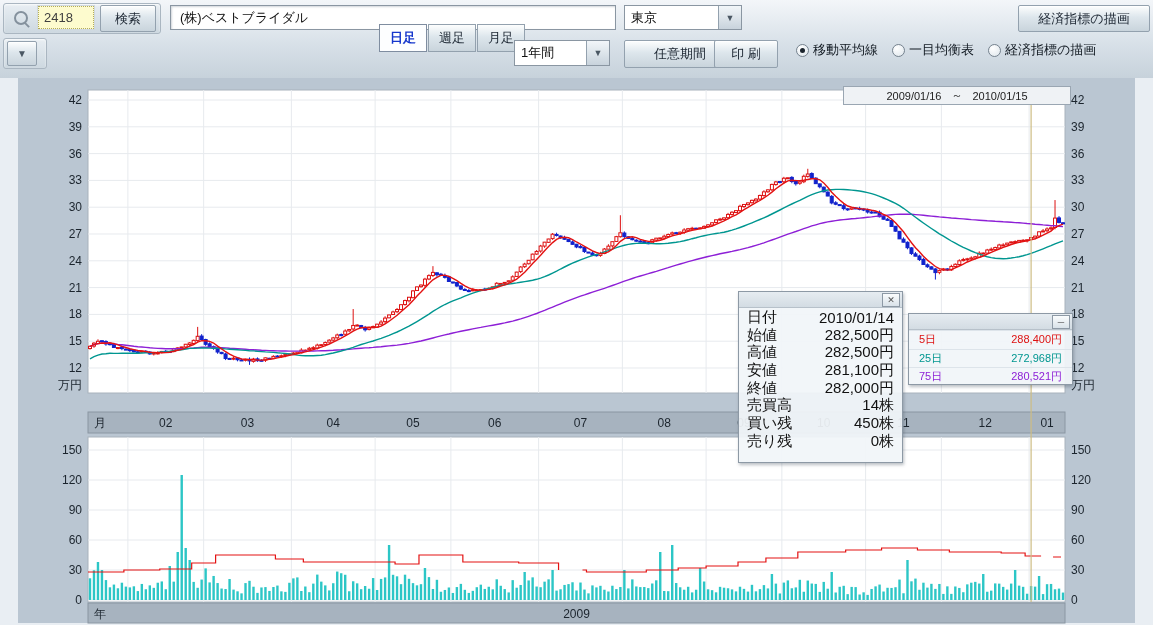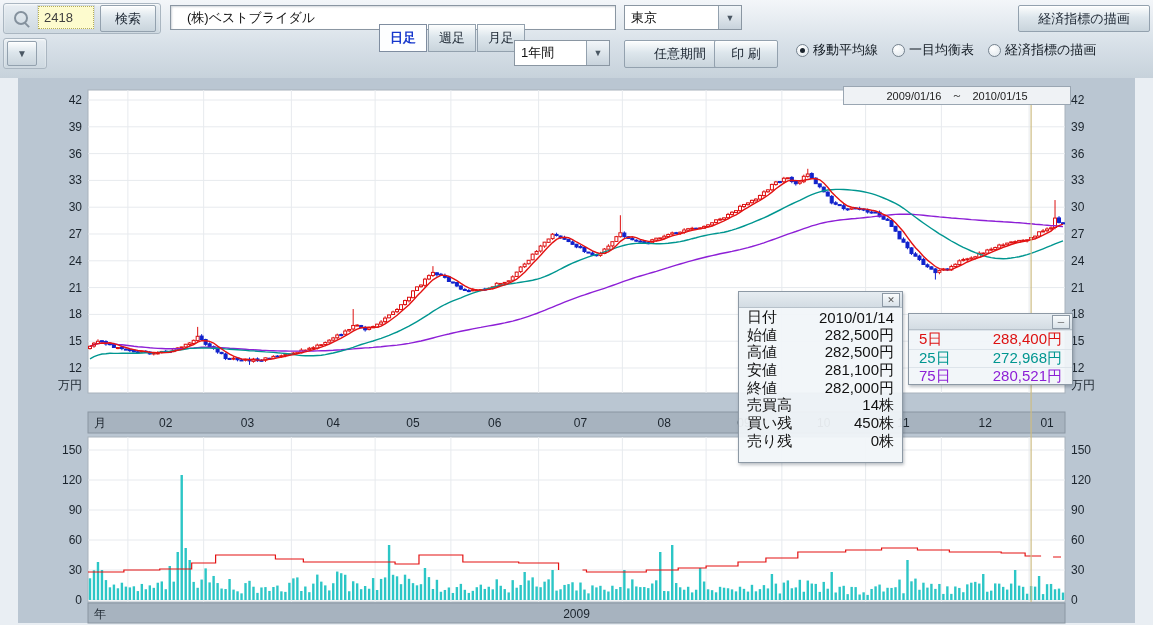--- a/index.html
+++ b/index.html
@@ -5,21 +5,21 @@
   html,body{margin:0;padding:0;background:#e9eef3;font-family:"Liberation Sans","DejaVu Sans",sans-serif;}
   #app{position:relative;width:1153px;height:625px;overflow:hidden;background:#e9eef3;}
   
   .toolbar{position:absolute;left:0;top:0;width:1153px;height:78px;
     background:linear-gradient(#f3f6f9,#d6dfe7 60%,#c7d2db);border-bottom:1px solid #a9b5c0;}
   .grp{position:absolute;border:1px solid #aab6c1;border-radius:3px;background:linear-gradient(#e8eef3,#cdd8e0);box-shadow:inset 0 1px 2px rgba(255,255,255,.8);}
   .btn{display:flex;align-items:center;justify-content:center;font-size:13px;color:#1a2430;
     background:linear-gradient(#fdfefe,#dde6ec 45%,#c9d4dc);border:1px solid #93a1ae;border-radius:2px;
     box-shadow:inset 0 1px 0 #fff;cursor:default;white-space:nowrap;}
   .field{background:#fff;border:1px solid #8a96a2;box-shadow:inset 1px 1px 2px rgba(120,135,150,.35);
-    font-size:13px;color:#111;padding:0 16px;box-sizing:border-box;}
+    font-size:13px;color:#111;padding:0 9px;box-sizing:border-box;}
   .code{background:#fdfbce;border:1px dotted #b4ac5a;outline:1px solid #cfd8df;font-size:13px;color:#404040;padding:0 5px;box-sizing:border-box;}
   .ddbtn{display:flex;align-items:center;justify-content:center;width:22px;
     background:linear-gradient(#f2f6f9,#c8d3dc);border-left:1px solid #93a1ae;color:#4a5763;font-size:9px;}
   .select{display:flex;background:#fff;border:1px solid #8a96a2;box-sizing:border-box;}
   .select .val{flex:1;display:flex;align-items:center;padding:0 6px;font-size:13px;color:#111;}
   .sq{position:absolute;display:flex;align-items:center;justify-content:center;font-size:10px;color:#4a5763;}
   .mag{position:relative;width:10px;height:10px;border:2px solid #84919d;border-radius:50%;}
   .mag::after{content:'';position:absolute;width:2px;height:6px;background:#84919d;left:10px;top:9px;transform:rotate(-45deg);}
   .tab{position:relative;display:flex;align-items:center;justify-content:center;width:46px;height:26px;font-size:13px;
     background:linear-gradient(#fdfefe,#dde6ec 45%,#c9d4dc);border:1px solid #93a1ae;color:#1a2430;margin-right:1px;}
@@ -30,21 +30,21 @@
   .rdot.sel::after{content:'';position:absolute;left:3px;top:3px;width:5px;height:5px;border-radius:50%;background:#1b242d;}
   
   .chart-wrap{position:absolute;left:0;top:78px;width:1153px;height:547px;}
   .range-box{position:absolute;left:843px;top:8px;width:226px;height:17px;background:#eff2f5;border:1px solid #9aa6b2;
     display:flex;align-items:center;justify-content:center;gap:10px;font-size:11px;color:#222;}
   .overlay{position:absolute;background:rgba(241,245,249,.93);border:1px solid #8d99a5;box-shadow:1px 2px 3px rgba(60,75,90,.35);}
   .ovl-head{position:relative;height:15px;background:linear-gradient(#e6ecf1,#d3dce3);border-bottom:1px solid #b7c1ca;}
   .winbtn{position:absolute;right:2px;top:1px;width:16px;height:12px;display:flex;align-items:center;justify-content:center;
     background:linear-gradient(#fafcfd,#d9e2e9);border:1px solid #8d99a5;font-size:9px;color:#555;line-height:1;}
   .tt-row{display:flex;justify-content:space-between;padding:1px 8px 0 8px;font-size:15px;color:#111;height:17.7px;box-sizing:border-box;align-items:center;}
-  .lg-row{display:flex;justify-content:space-between;padding:0 10px;font-size:15px;height:17.5px;align-items:center;border-top:1px solid #dde4ea;text-align:right;}
+  .lg-row{display:flex;justify-content:space-between;padding:0 10px;font-size:11px;height:17.5px;align-items:center;border-top:1px solid #dde4ea;text-align:right;}
 </style>
 </head>
 <body>
 
 <div id="app">
 
   <div class="toolbar">
     <div class="grp" style="left:3px;top:3px;width:156px;height:29px;"></div>
     <div class="sq" style="left:8px;top:7px;width:26px;height:21px;">
         <span class="mag"></span>

